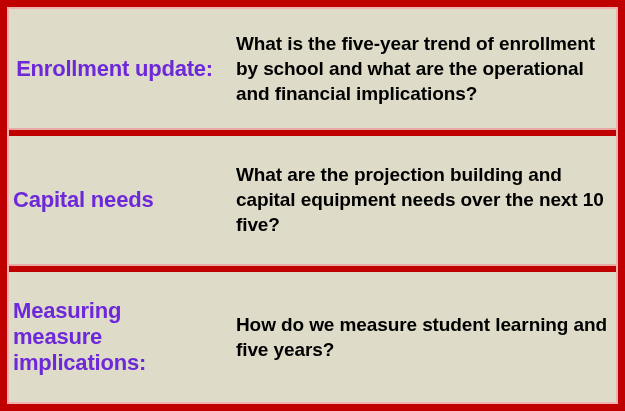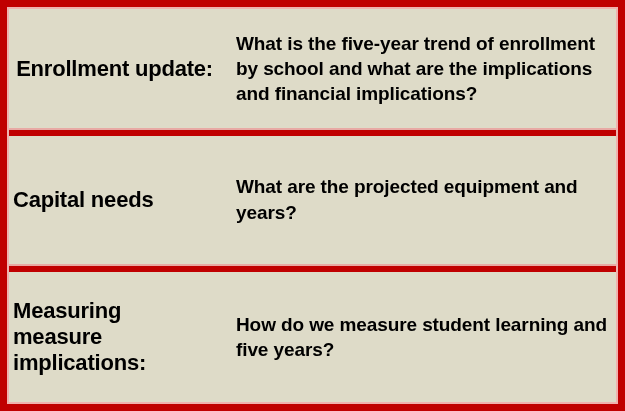--- a/index.html
+++ b/index.html
@@ -77,21 +77,21 @@
     position: absolute;
     left: 0; right: 0; top: 0;
     height: 2px;
     background: #E8A9A4;
   }
 
   .label-cell {
     flex: 0 0 214px;
     box-sizing: border-box;
     padding: 0 10px 0 4px;
-    color: #000000;
+    color: #6d28d9;
     font-size: 22px;
     font-weight: bold;
     line-height: 1.16;
     letter-spacing: -0.2px;
   }
   .label-cell.align-right { text-align: right; }
   .label-cell.align-center { text-align: left; }
 
   .body-cell {
     flex: 1 1 auto;
@@ -123,34 +123,35 @@
   <div class="frame-inner-hl hl-right"></div>
 
   <div class="rows">
 
     <div class="row row-1">
       <div class="label-cell align-right">
         <span class="label-line">Enrollment update:</span>
       </div>
       <div class="body-cell">
         <span class="body-line">What is the five-year trend of enrollment</span>
-        <span class="body-line">by school and what are the implications</span>
+        <span class="body-line">by school and what are the operational</span>
         <span class="body-line">and financial implications?</span>
       </div>
     </div>
 
     <div class="divider"></div>
 
     <div class="row row-2">
       <div class="label-cell align-center">
         <span class="label-line">Capital needs</span>
       </div>
       <div class="body-cell">
-        <span class="body-line">What are the projected equipment and</span>
-        <span class="body-line">years?</span>
+        <span class="body-line">What are the projection building and</span>
+        <span class="body-line">capital equipment needs over the next 10</span>
+        <span class="body-line">five?</span>
       </div>
     </div>
 
     <div class="divider"></div>
 
     <div class="row row-3">
       <div class="label-cell align-center">
         <span class="label-line">Measuring</span>
         <span class="label-line">measure</span>
         <span class="label-line">implications:</span>

